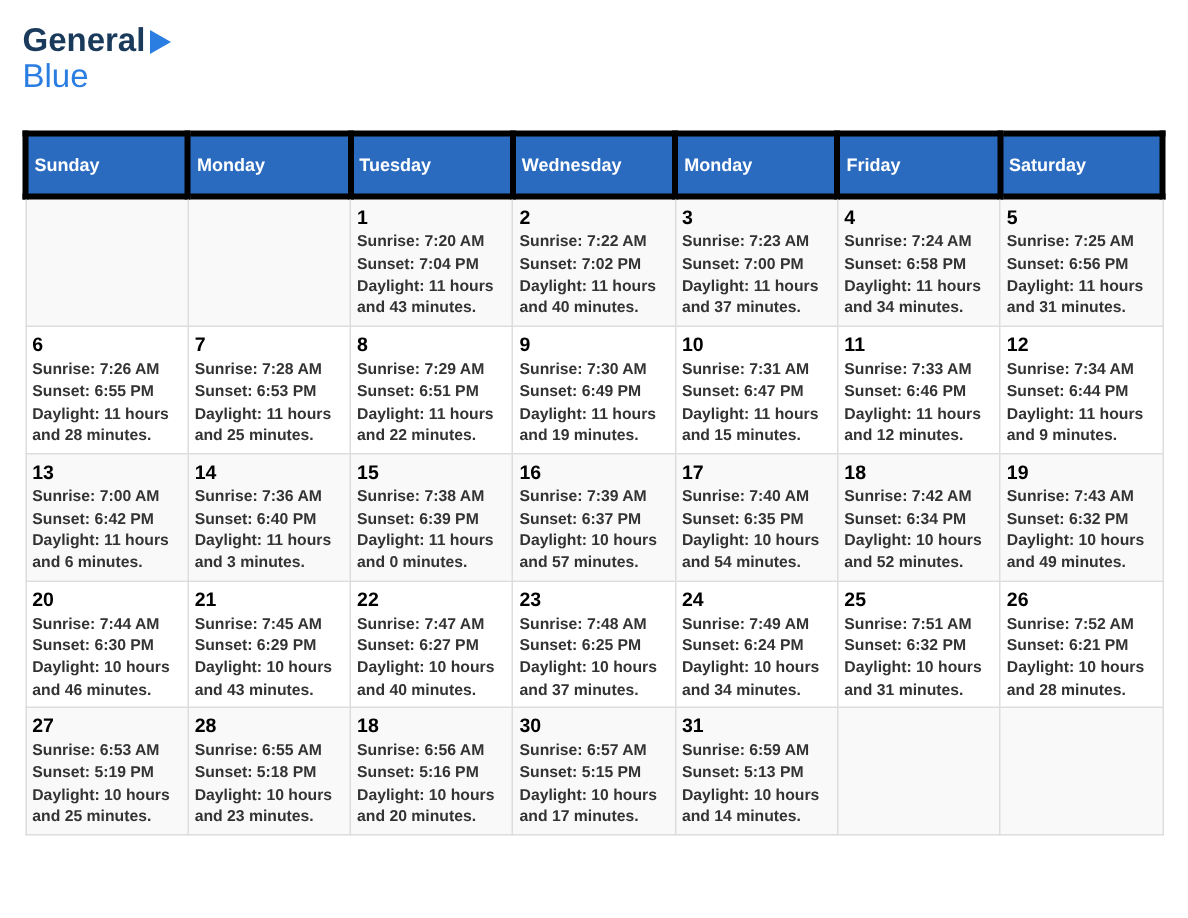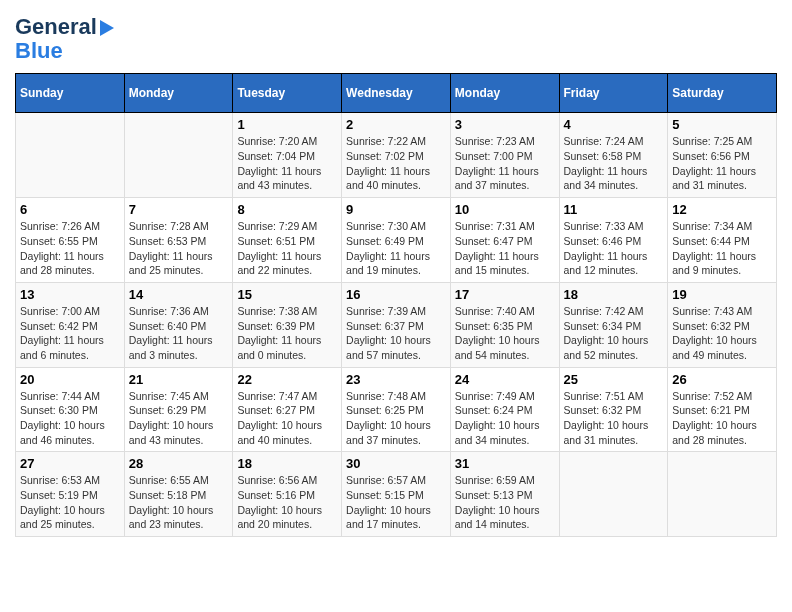--- a/index.html
+++ b/index.html
@@ -7,21 +7,21 @@
       font-family: Arial, sans-serif;
       background: #fff;
       width: 792px;
       min-height: 612px;
       padding: 15px;
     }
     .header {
       display: flex;
       justify-content: space-between;
       align-items: flex-start;
-      margin-bottom: 10px;
+      margin-bottom: 24px;
     }
     .logo {
       display: flex;
       flex-direction: column;
       align-items: flex-start;
     }
     .logo-text {
       font-size: 22px;
       font-weight: bold;
       color: #1a3a5c;
@@ -50,21 +50,21 @@
     }
     thead tr {
       background: #2a6bbf;
       color: #fff;
     }
     thead th {
       padding: 12px 4px;
       text-align: left;
       font-weight: bold;
       font-size: 12px;
-      border: 1px solid #000000;
+      border: 4px solid #000000;
     }
     tbody tr {
       border-bottom: 1px solid #ccc;
     }
     tbody td {
       padding: 4px 4px;
       vertical-align: top;
       border: 1px solid #ddd;
       min-height: 80px;
       width: 14.28%;
@@ -72,35 +72,36 @@
     .day-number {
       font-weight: bold;
       font-size: 13px;
       display: block;
       margin-bottom: 2px;
     }
     .day-info {
       color: #333;
       font-size: 10.5px;
       line-height: 1.4;
+      font-weight: bold;
     }
     tbody tr:nth-child(odd) { background: #f9f9f9; }
     tbody tr:nth-child(even) { background: #fff; }
   </style>
 </head>
 <body>
 
 <div class="header">
   <div class="logo">
     <div class="logo-line">
       <span class="logo-text">General</span>
       <span style="display:inline-block;width:0;height:0;border-top:8px solid transparent;border-bottom:8px solid transparent;border-left:14px solid #2a7de1;margin-left:3px;margin-bottom:-2px;"></span>
     </div>
     <div>
-      <span class="logo-text blue" style="color:#2a7de1;font-size:22px;font-weight:bold;">Blue</span>
+      <span class="logo-text blue" style="color:#2a7de1;font-size:22px;font-weight:normal;">Blue</span>
     </div>
   </div>
   <div class="title-block">
     <div class="title-month"></div>
     <div class="title-location"></div>
   </div>
 </div>
 
 <table>
   <thead>

